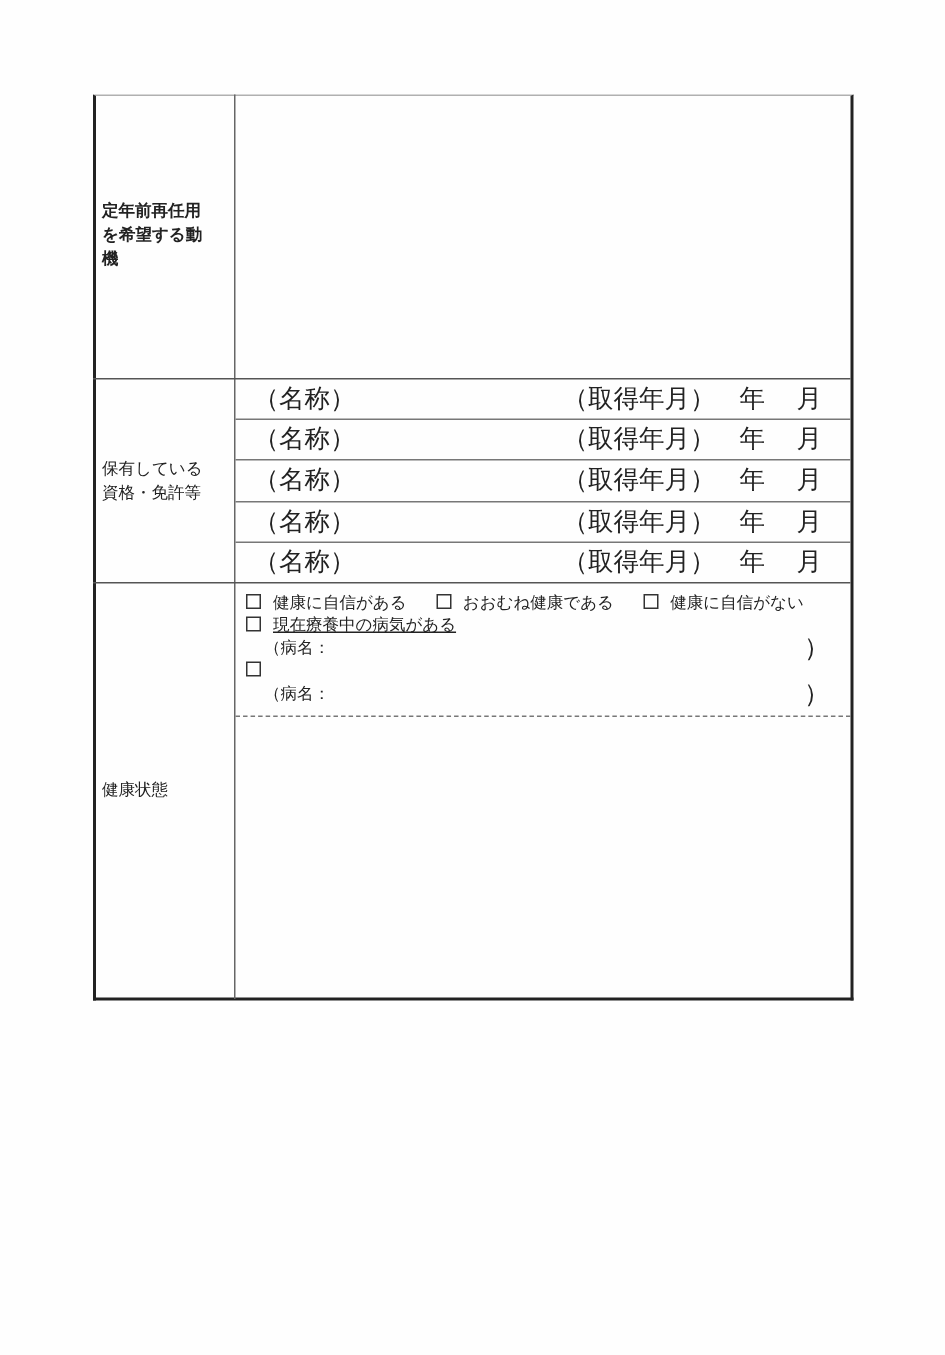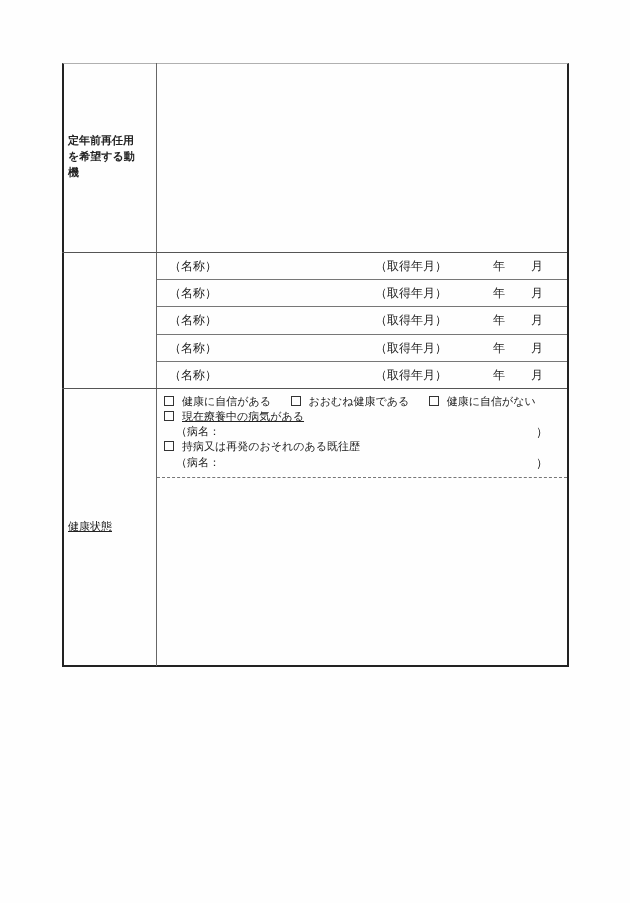--- a/index.html
+++ b/index.html
@@ -12,41 +12,45 @@
     .frame {
       position: absolute; left: 0; top: 0; width: 503px; height: 601px;
       border-left: 2px solid #222; border-right: 2px solid #222;
       border-bottom: 2px solid #222; border-top: 1px solid #b0b0b0;
     }
     .vline { position: absolute; left: 94px; top: 0; width: 1px; height: 603px; background: #666; }
     .hline { position: absolute; left: 0; width: 505px; height: 1px; background: #555; }
     .subline { position: absolute; left: 95px; width: 410px; height: 1px; background: #777; }
     .dash { position: absolute; left: 95px; top: 414px; width: 410px; border-top: 1px dashed #777; }
     .label { position: absolute; left: 6px; width: 86px; line-height: 16px; font-size: 11px; color: #222; }
-    .row-text { position: absolute; font-size: 12px; line-height: 14px; white-space: nowrap; }
+    .row-text { position: absolute; font-size: 17px; line-height: 14px; white-space: nowrap; }
     .health-line { position: absolute; left: 102px; font-size: 11px; line-height: 14px; white-space: nowrap; }
     .cb { display: inline-block; width: 8px; height: 8px; border: 1px solid #333; margin-right: 8px; vertical-align: -1px; }
     .sp { display: inline-block; width: 8px; }
   </style>
 </head>
 <body>
 
 <div class="sheet">
   <div class="frame"></div>
   <div class="vline"></div>
 
   <div class="label" style="top:70px;font-weight:bold;">
     <div>定年前再任用</div>
     <div>を希望する動</div>
     <div>機</div>
   </div>
   <div style="position:absolute;left:95px;top:1px;width:409px;height:188px;"></div>
 
   <div class="hline" style="top:189px;"></div>
 
+  <div class="label" style="top:242px;">
+    <div>保有している</div>
+    <div>資格・免許等</div>
+  </div>
 
   <div style="position:absolute;left:95px;top:190px;width:409px;height:26px;">
     <span class="row-text" style="left:12px;top:6px;">（名称）</span>
     <span class="row-text" style="left:218px;top:6px;">（取得年月）</span>
     <span class="row-text" style="left:336px;top:6px;">年</span>
     <span class="row-text" style="left:374px;top:6px;">月</span>
   </div>
   <div class="subline" style="top:216px;"></div>
 
   <div style="position:absolute;left:95px;top:217px;width:409px;height:26px;">
@@ -75,40 +79,40 @@
 
   <div style="position:absolute;left:95px;top:299px;width:409px;height:26px;">
     <span class="row-text" style="left:12px;top:6px;">（名称）</span>
     <span class="row-text" style="left:218px;top:6px;">（取得年月）</span>
     <span class="row-text" style="left:336px;top:6px;">年</span>
     <span class="row-text" style="left:374px;top:6px;">月</span>
   </div>
 
   <div class="hline" style="top:325px;"></div>
 
-  <div class="label" style="top:456px;text-decoration:underline;">健康状態</div>
+  <div class="label" style="top:456px;">健康状態</div>
 
   <div class="health-line" style="top:332px;">
     <span class="cb"></span><span>健康に自信がある</span><span class="sp"></span><span class="sp"></span>
     <span class="cb"></span><span>おおむね健康である</span><span class="sp"></span><span class="sp"></span>
     <span class="cb"></span><span>健康に自信がない</span>
   </div>
 
   <div class="health-line" style="top:347px;text-decoration:underline;">
     <span class="cb"></span><span>現在療養中の病気がある</span>
   </div>
 
   <div class="health-line" style="top:362px;left:114px;">
     <span>（病名：</span>
   </div>
   <div style="position:absolute;left:170px;top:362px;width:300px;height:14px;"></div>
   <span class="row-text" style="left:474px;top:362px;">）</span>
 
   <div class="health-line" style="top:377px;">
-    <span class="cb"></span><span>持病又は再発のおそれのある既往歴</span>
+    <span class="cb"></span>
   </div>
 
   <div class="health-line" style="top:393px;left:114px;">
     <span>（病名：</span>
   </div>
   <div style="position:absolute;left:170px;top:393px;width:300px;height:14px;"></div>
   <span class="row-text" style="left:474px;top:393px;">）</span>
 
   <div class="dash"></div>
 

